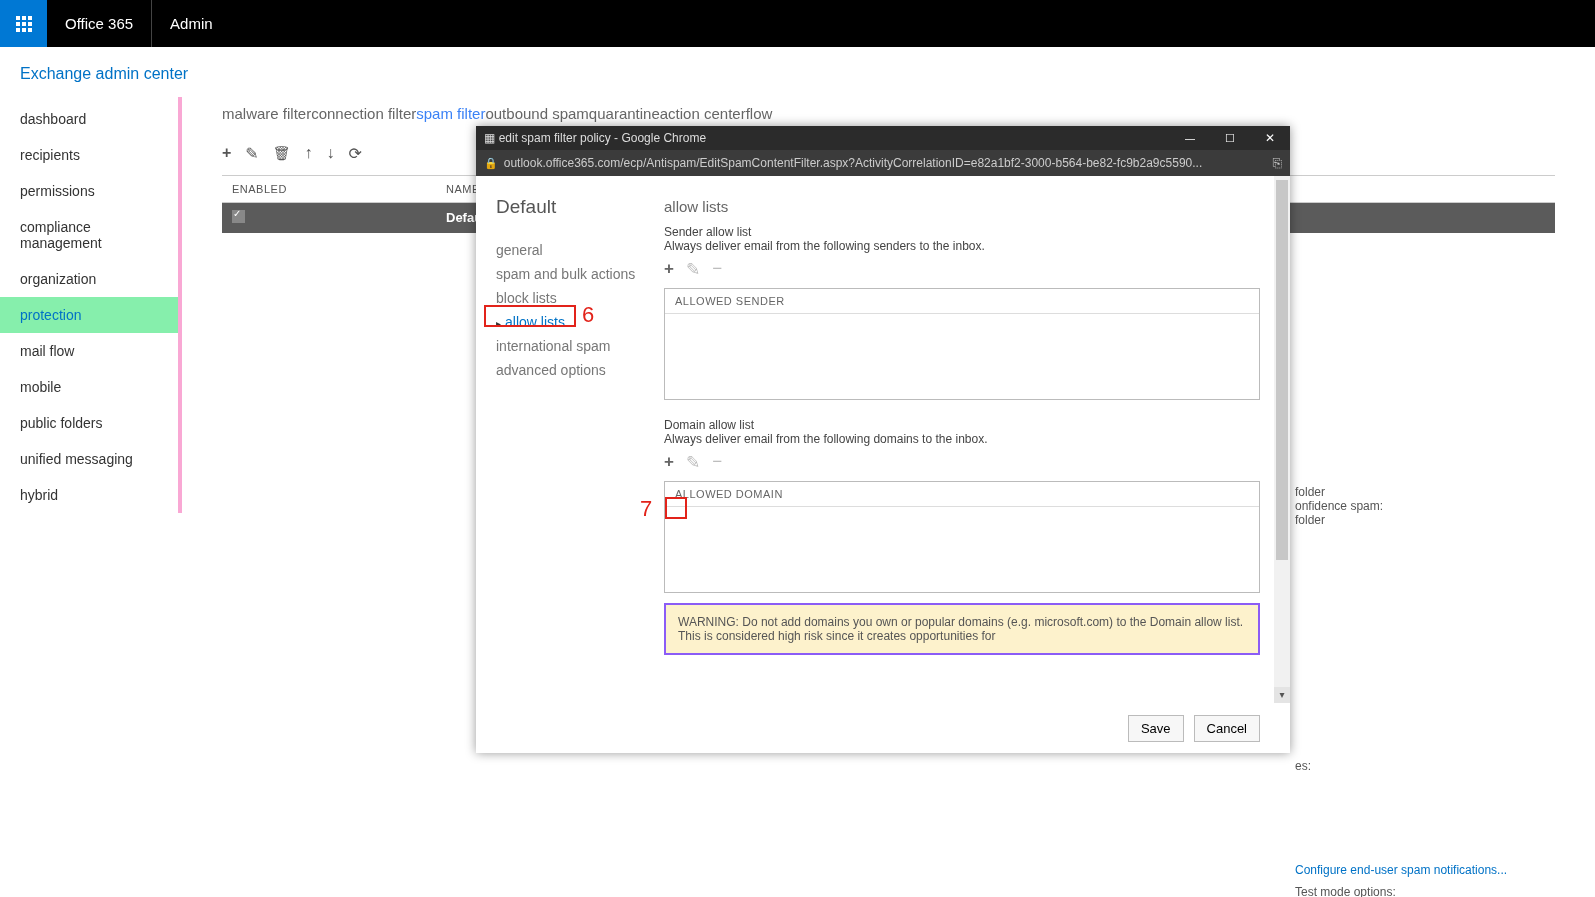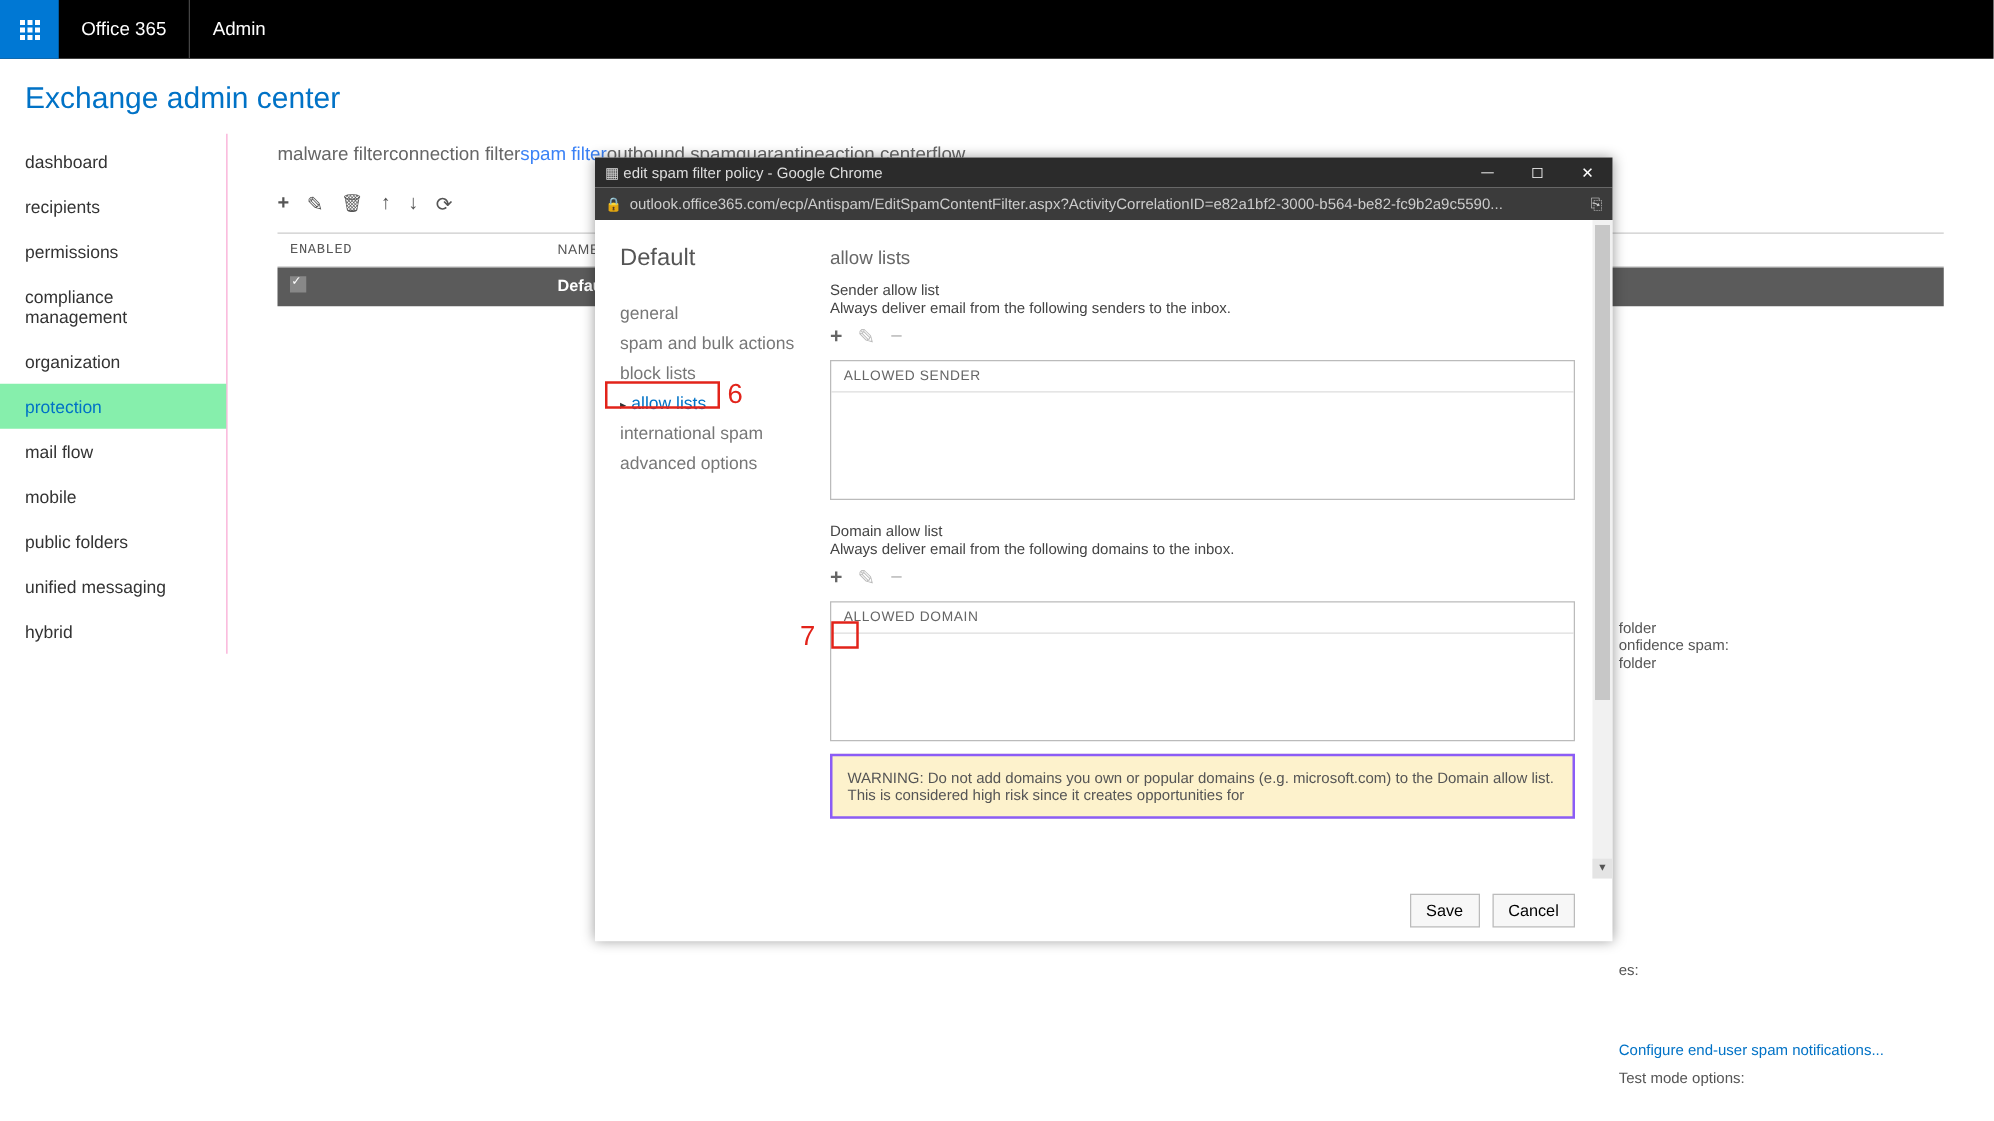--- a/index.html
+++ b/index.html
@@ -6,38 +6,38 @@
     body { width: 1595px; height: 897px; background: #fff; overflow: hidden; position: relative; }
 
     
     .topbar { height: 47px; background: #000; color: #fff; display: flex; align-items: center; }
     .app-launcher { width: 47px; height: 47px; background: #0078d4; display:flex; align-items:center; justify-content:center; }
     .waffle { display:grid; grid-template-columns:repeat(3,4px); grid-template-rows:repeat(3,4px); gap:2px; }
     .waffle span { background:#fff; width:4px; height:4px; }
     .topbar-title { padding: 0 18px; font-size: 15px; border-right: 1px solid #444; line-height: 47px; }
     .topbar-sub { padding: 0 18px; font-size: 15px; }
 
-    .page-title { color:#0072c6; font-size:24px; font-weight:300; padding:18px 12px 14px 20px; }
+    .page-title { color:#0072c6; font-size:16px; font-weight:300; padding:18px 12px 14px 20px; }
 
     .layout { display:flex; }
-    .sidebar { width:182px; border-right:1px solid #f9a8d4; padding-top:4px; }
+    .sidebar { width:182px; border-right:4px solid #f9a8d4; padding-top:4px; }
     .sidebar-item { padding:10px 20px; font-size:14px; color:#333; cursor:pointer; }
     .sidebar-item.active { background:#86efac; color:#0072c6; }
 
     .main { flex:1; padding:8px 40px 0 40px; position:relative; }
     .tabs { display:flex; font-size:15px; color:#666; margin-bottom:22px; }
     .tabs span { cursor:pointer; }
     .tabs .active { color:#3b82f6; }
 
     .toolbar { display:flex; gap:14px; color:#555; font-size:16px; margin-bottom:12px; }
     .toolbar span { cursor:pointer; }
 
     .grid { border-top:1px solid #ccc; }
     .grid-header { display:flex; font-size:11px; letter-spacing:0.5px; color:#555; padding:7px 10px; border-bottom:1px solid #ccc; }
-    .col-enabled { width:214px;font-family:Liberation Mono, monospace; }
+    .col-enabled { width:214px; }
     .col-name { flex:1; }
     .grid-row { display:flex; padding:7px 10px; font-size:13px; }
     .grid-row.selected { background:#5b5b5b; color:#fff; }
     .checkbox { width:13px; height:13px; background:#888; display:inline-block; position:relative; }
     .checkbox::after { content:"✓"; color:#fff; font-size:10px; position:absolute; top:-2px; left:1px; }
 
     
     .right-details { position:absolute; right:40px; top:120px; width:260px; font-size:12px; color:#555; }
     .right-details .link { color:#0072c6; cursor:pointer; }
 
@@ -153,21 +153,21 @@
         <div class="col-enabled"><span class="checkbox"></span></div>
         <div class="col-name" style="font-weight:600">Default</div>
       </div>
     </div>
 
     <div class="right-details">
       <div style="margin-top:268px">folder</div>
       <div>onfidence spam:</div>
       <div>folder</div>
       <div style="margin-top:232px">es:</div>
-      <div style="margin-top:50px" class="link">Configure end-user spam notifications...</div>
+      <div style="margin-top:90px" class="link">Configure end-user spam notifications...</div>
       <div style="margin-top:8px">Test mode options:</div>
 
     </div>
   </div>
 </div>
 
 <div class="popup">
   <div class="popup-chrome-title">
     <span>▦&nbsp;</span>
     <span>edit spam filter policy - Google Chrome</span>

